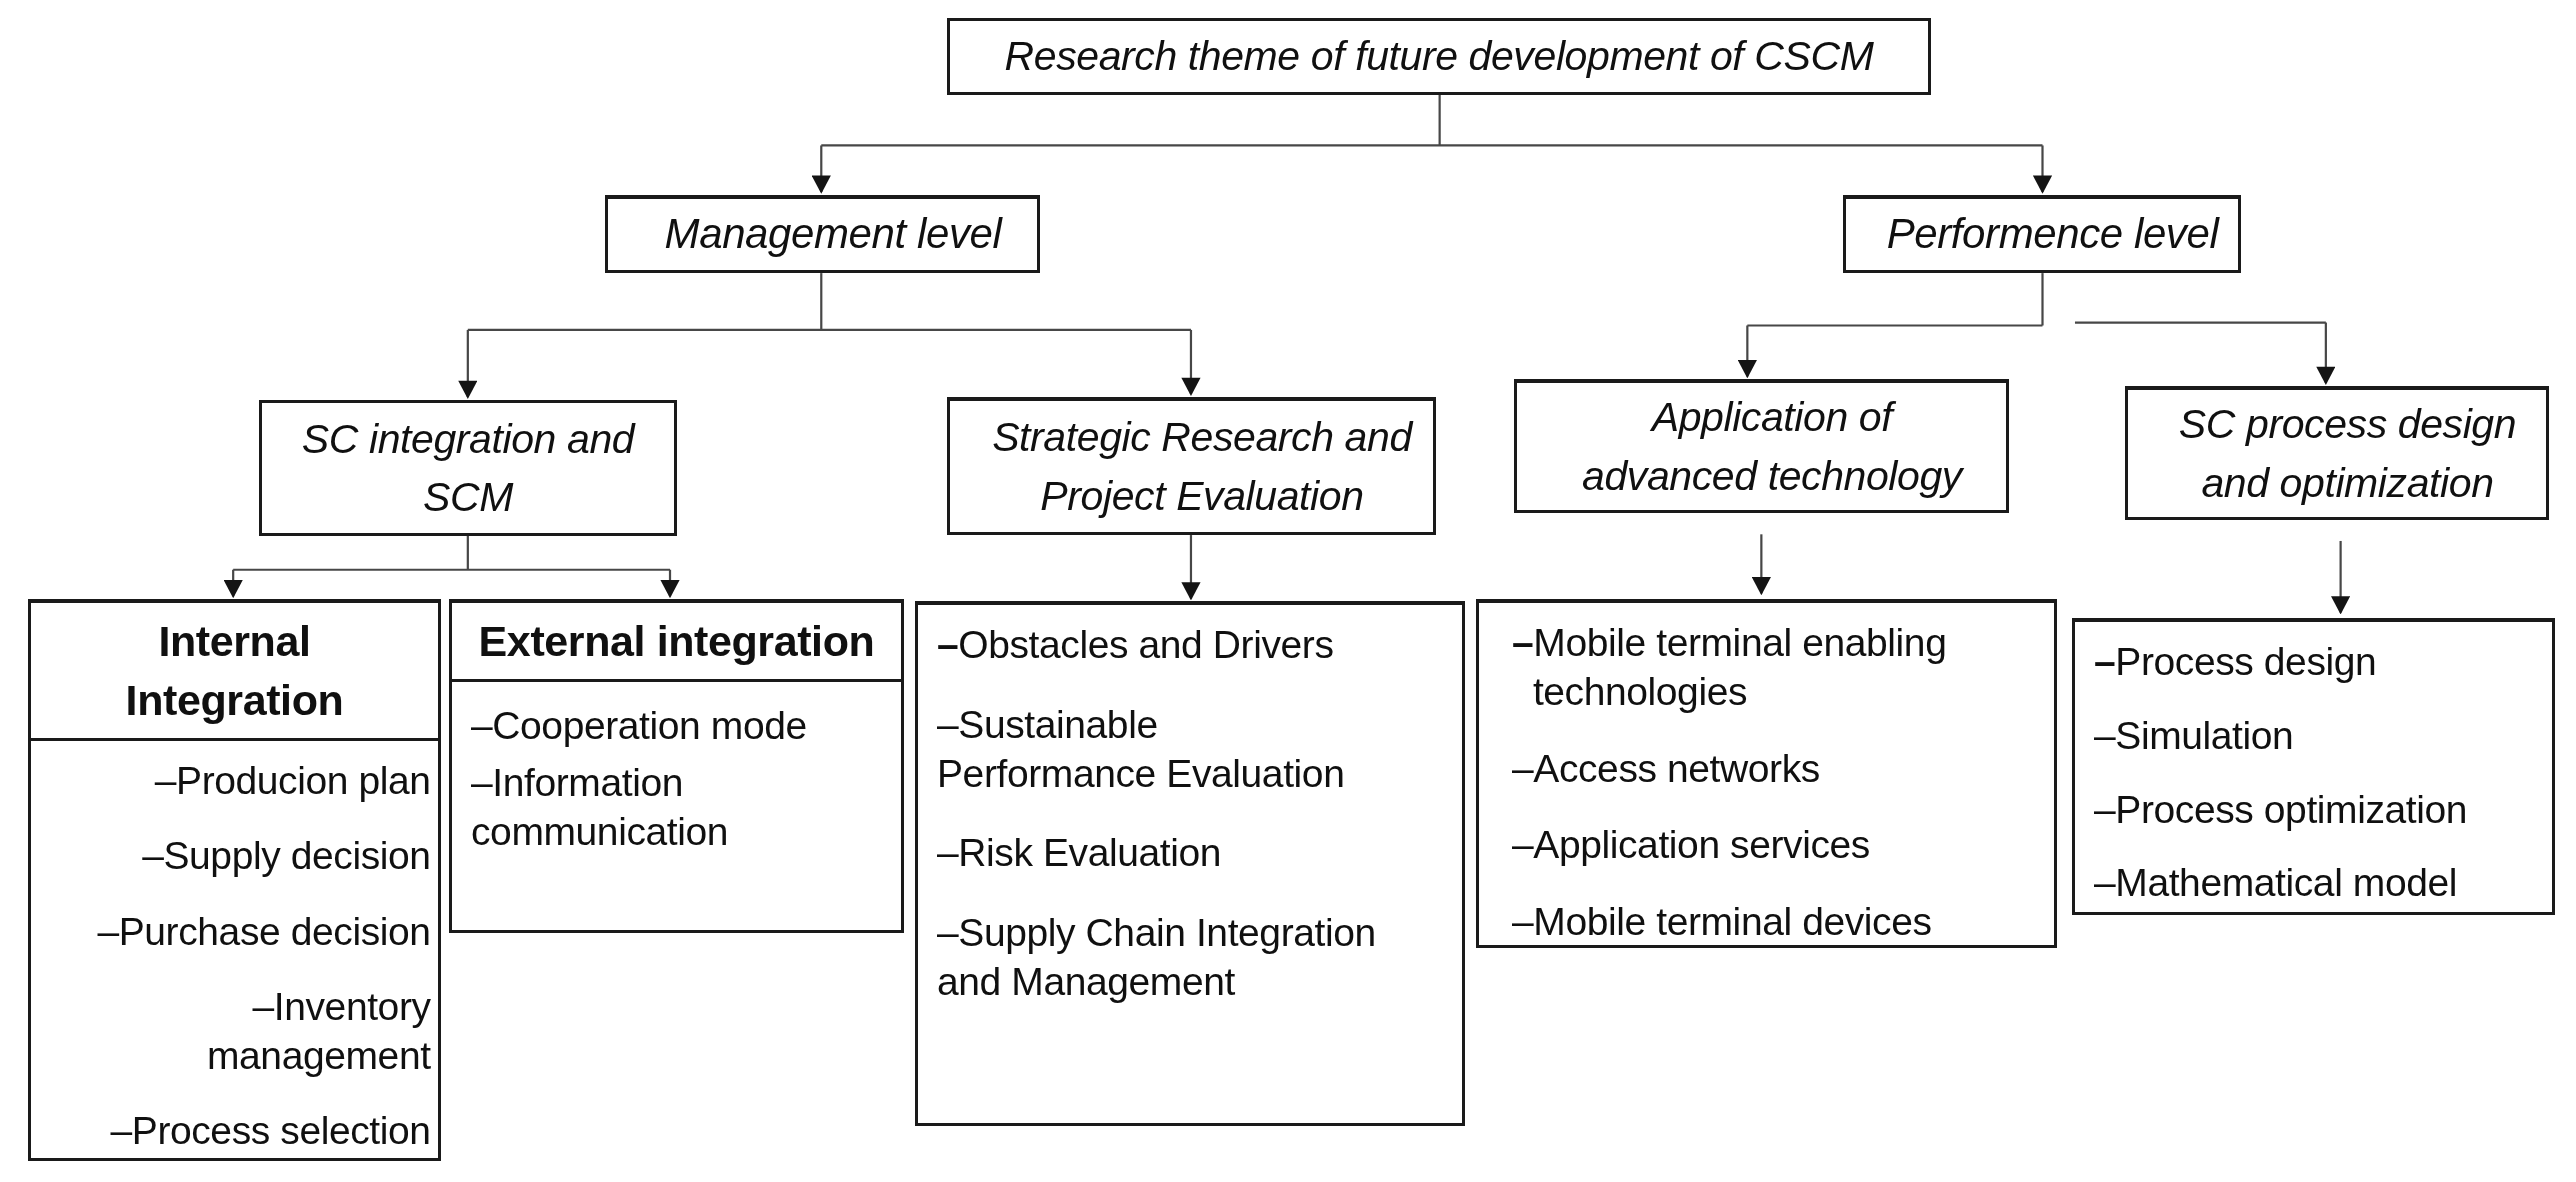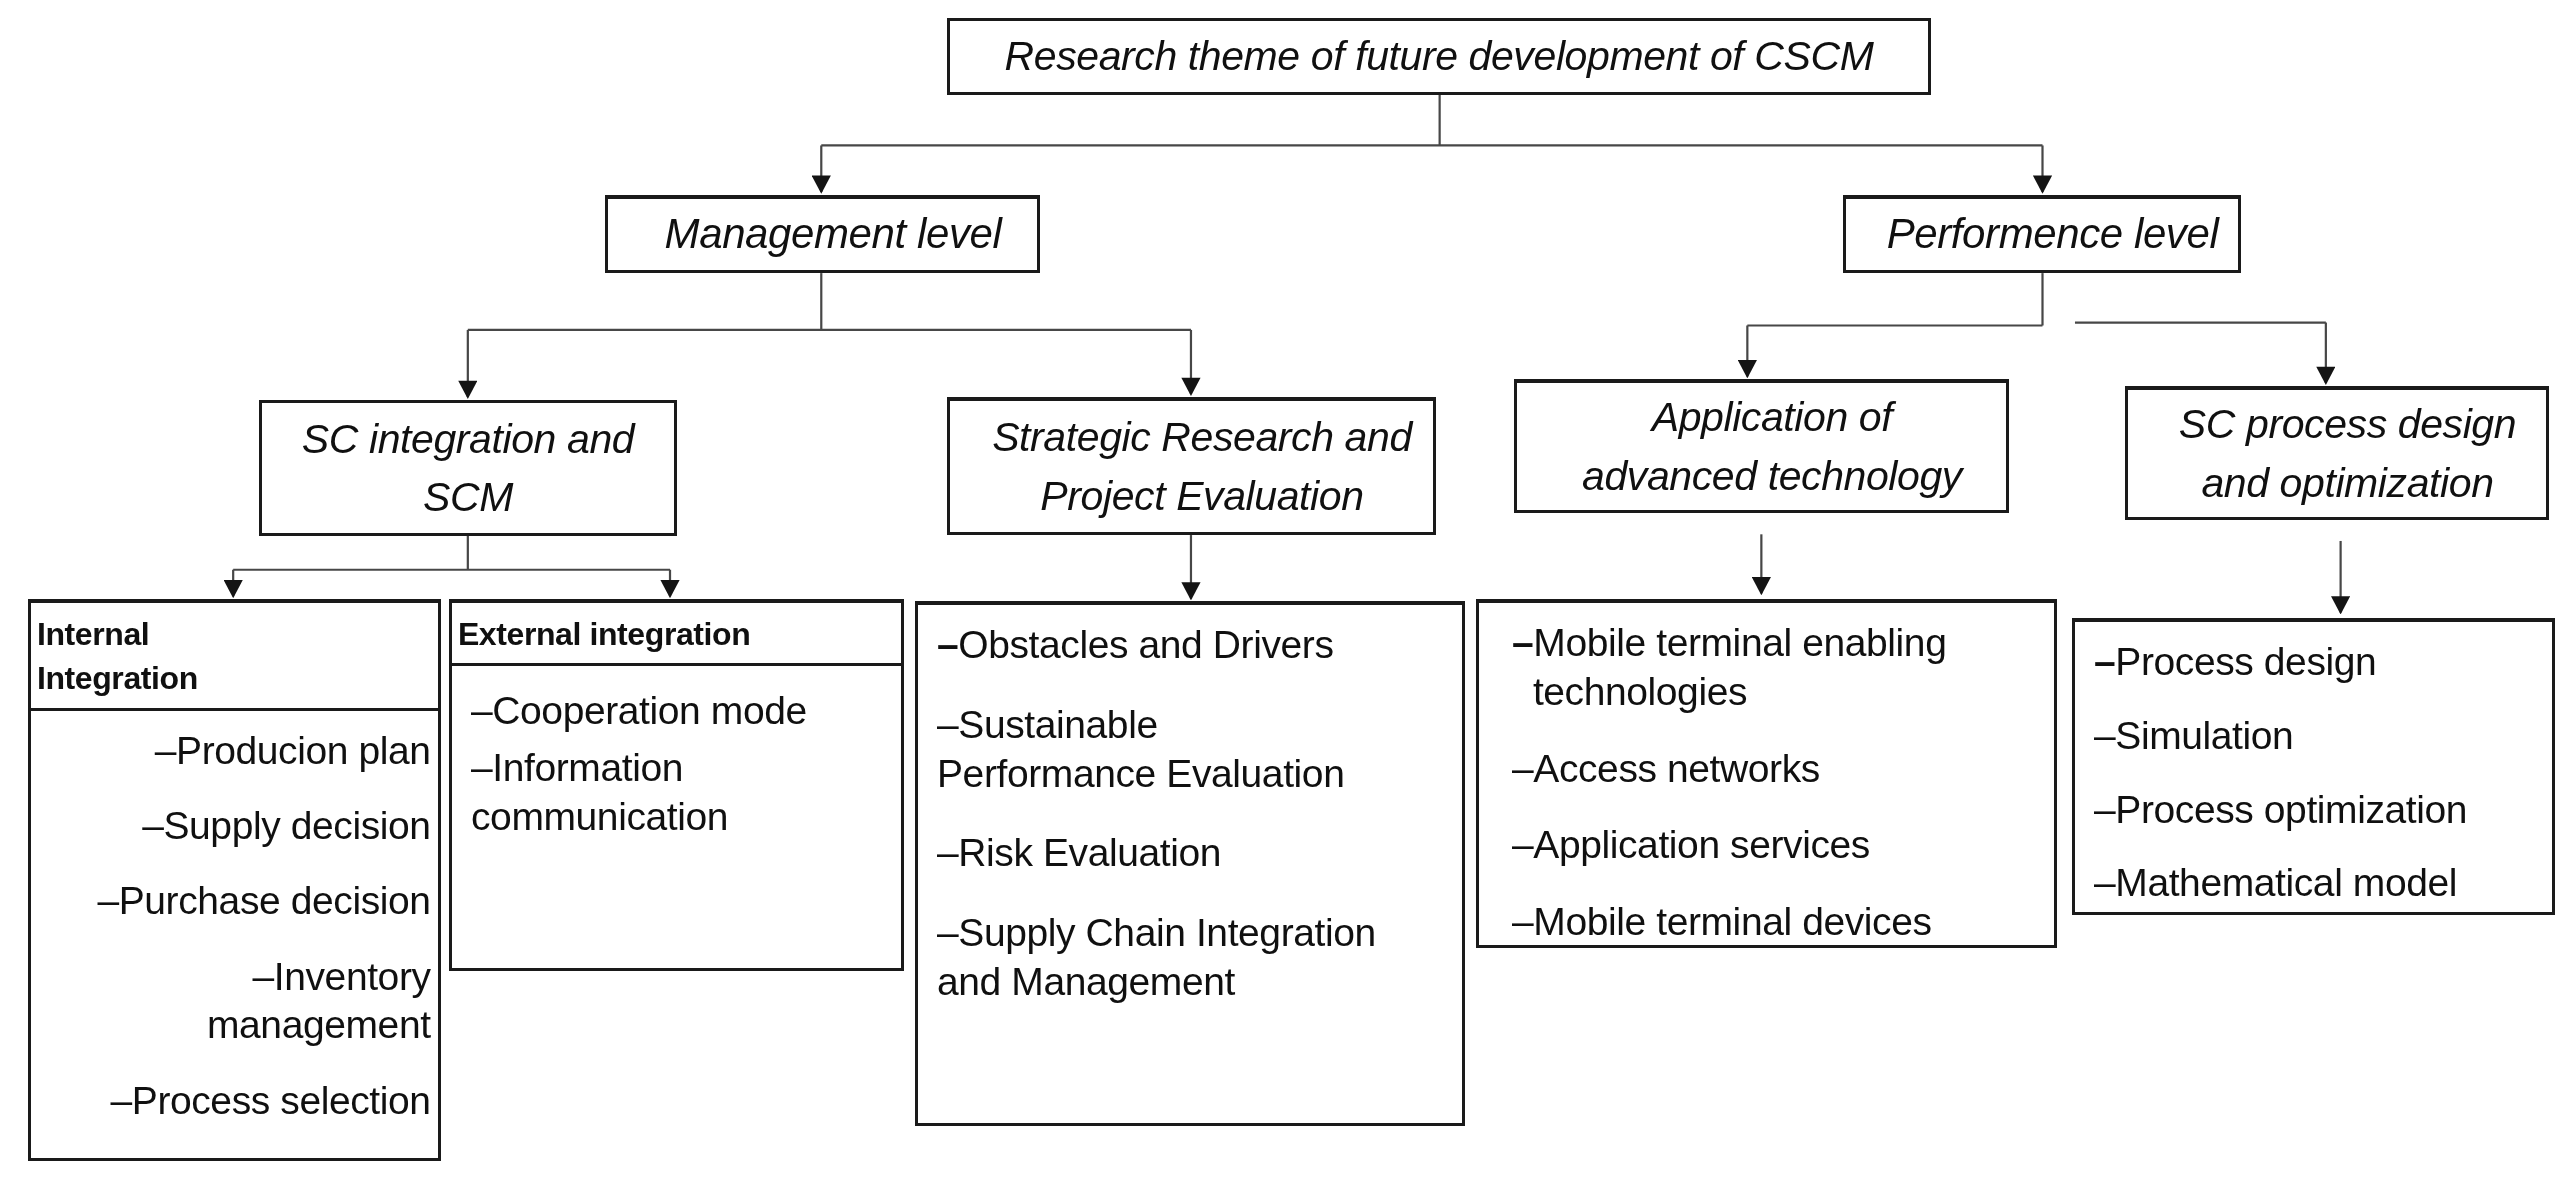--- a/index.html
+++ b/index.html
@@ -37,23 +37,23 @@
   .branch-label{font-size:42px;line-height:1.1;}
   .panel{
     position:absolute;
     border:3px solid #1a1a1a;
     border-top-width:4.4px;
     background:#ffffff;
     box-sizing:border-box;
   }
   .panel-header{
     font-weight:bold;
-    font-size:32px;
+    font-size:43px;
     line-height:1.38;
-    text-align:left;
+    text-align:center;
     white-space:pre-line;
     padding:8.9px 5.9px 7.4px 5.9px;
     letter-spacing:-0.4px;
   }
   .panel-divider{
     height:0;
     border-top:3px solid #1a1a1a;
   }
   .panel-items{
     padding:16px 7.4px 7.4px 19px;
@@ -151,21 +151,21 @@
     <div class="panel-items">
       <div class="item"><span class="dash">–</span><span class="itext">Producion plan</span></div>
       <div class="item"><span class="dash">–</span><span class="itext">Supply decision</span></div>
       <div class="item"><span class="dash">–</span><span class="itext">Purchase decision</span></div>
       <div class="item"><span class="dash">–</span><span class="itext">Inventory
 management</span></div>
       <div class="item"><span class="dash">–</span><span class="itext">Process selection</span></div>
     </div>
   </div>
 
-  <div class="panel p-ext" style="left:449px;top:599px;width:455px;height:372px;">
+  <div class="panel p-ext" style="left:449px;top:599px;width:455px;height:334px;">
     <div class="panel-header">External integration</div>
     <div class="panel-divider"></div>
     <div class="panel-items">
       <div class="item"><span class="dash">–</span><span class="itext">Cooperation mode</span></div>
       <div class="item"><span class="dash">–</span><span class="itext">Information
 communication</span></div>
     </div>
   </div>
 
   <div class="panel p-sr" style="left:915px;top:601px;width:550px;height:525px;">

